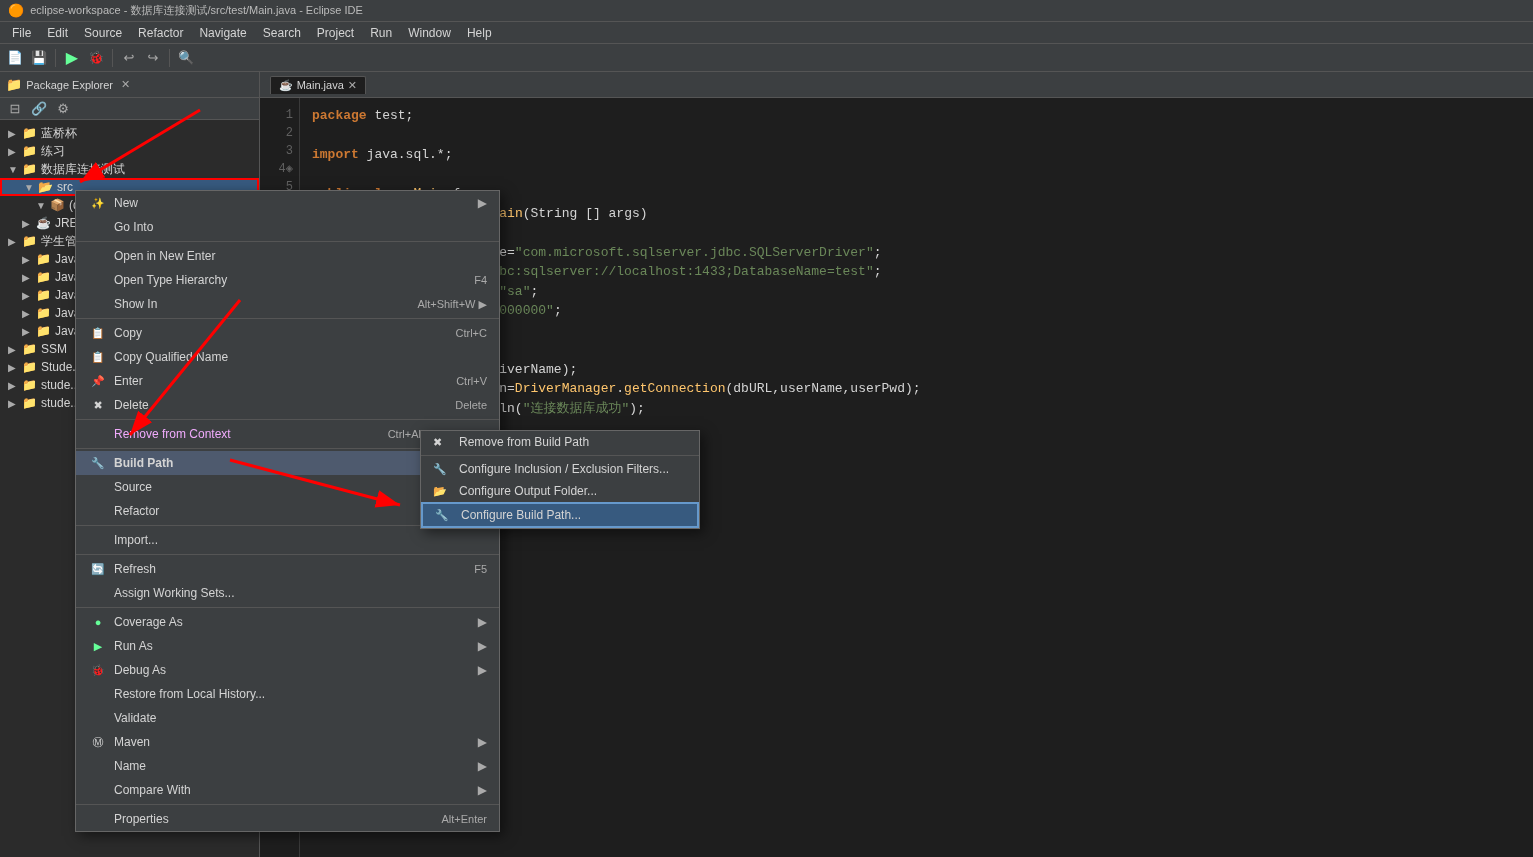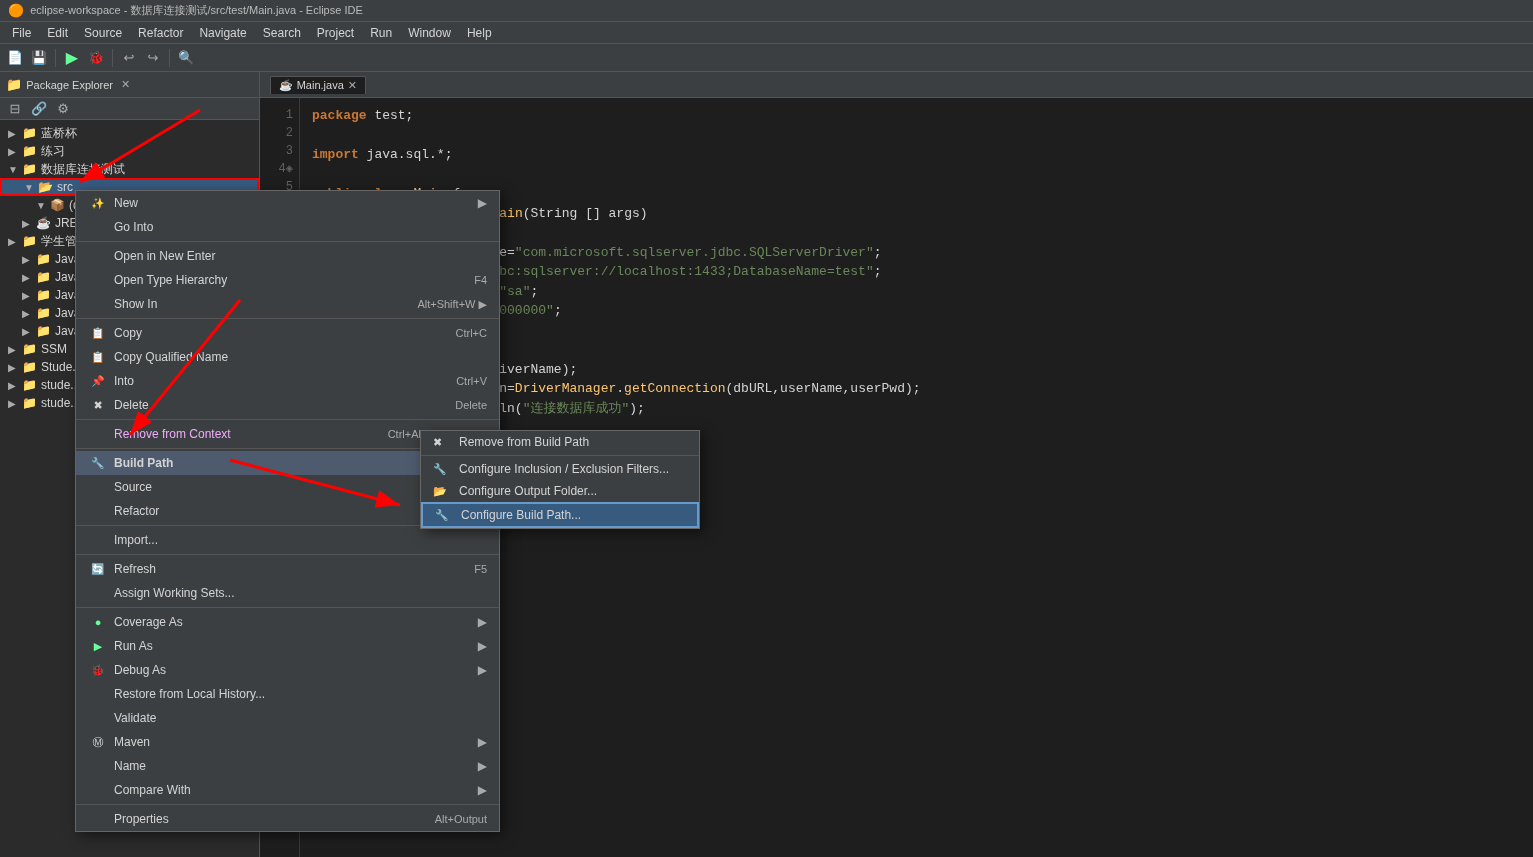--- a/index.html
+++ b/index.html
@@ -453,21 +453,21 @@
     <span class="ctx-icon">📋</span>
     <span class="ctx-label">Copy</span>
     <span class="ctx-shortcut">Ctrl+C</span>
   </div>
   <div class="ctx-item">
     <span class="ctx-icon">📋</span>
     <span class="ctx-label">Copy Qualified Name</span>
   </div>
   <div class="ctx-item">
     <span class="ctx-icon">📌</span>
-    <span class="ctx-label">Into</span>
+    <span class="ctx-label">Enter</span>
     <span class="ctx-shortcut">Ctrl+V</span>
   </div>
   <div class="ctx-item">
     <span class="ctx-icon">✖</span>
     <span class="ctx-label">Delete</span>
     <span class="ctx-shortcut">Delete</span>
   </div>
   <div class="ctx-sep"></div>
   <div class="ctx-item disabled">
     <span class="ctx-icon"></span>
@@ -541,21 +541,21 @@
   </div>
   <div class="ctx-item">
     <span class="ctx-icon"></span>
     <span class="ctx-label">Compare With</span>
     <span class="ctx-arrow">▶</span>
   </div>
   <div class="ctx-sep"></div>
   <div class="ctx-item">
     <span class="ctx-icon"></span>
     <span class="ctx-label">Properties</span>
-    <span class="ctx-shortcut">Alt+Output</span>
+    <span class="ctx-shortcut">Alt+Enter</span>
   </div>
 </div>
 
 <div id="submenu-buildpath">
   <div class="sub-item">
     <span class="sub-icon">✖</span>
     <span class="sub-label">Remove from Build Path</span>
   </div>
   <div class="ctx-sep"></div>
   <div class="sub-item">

